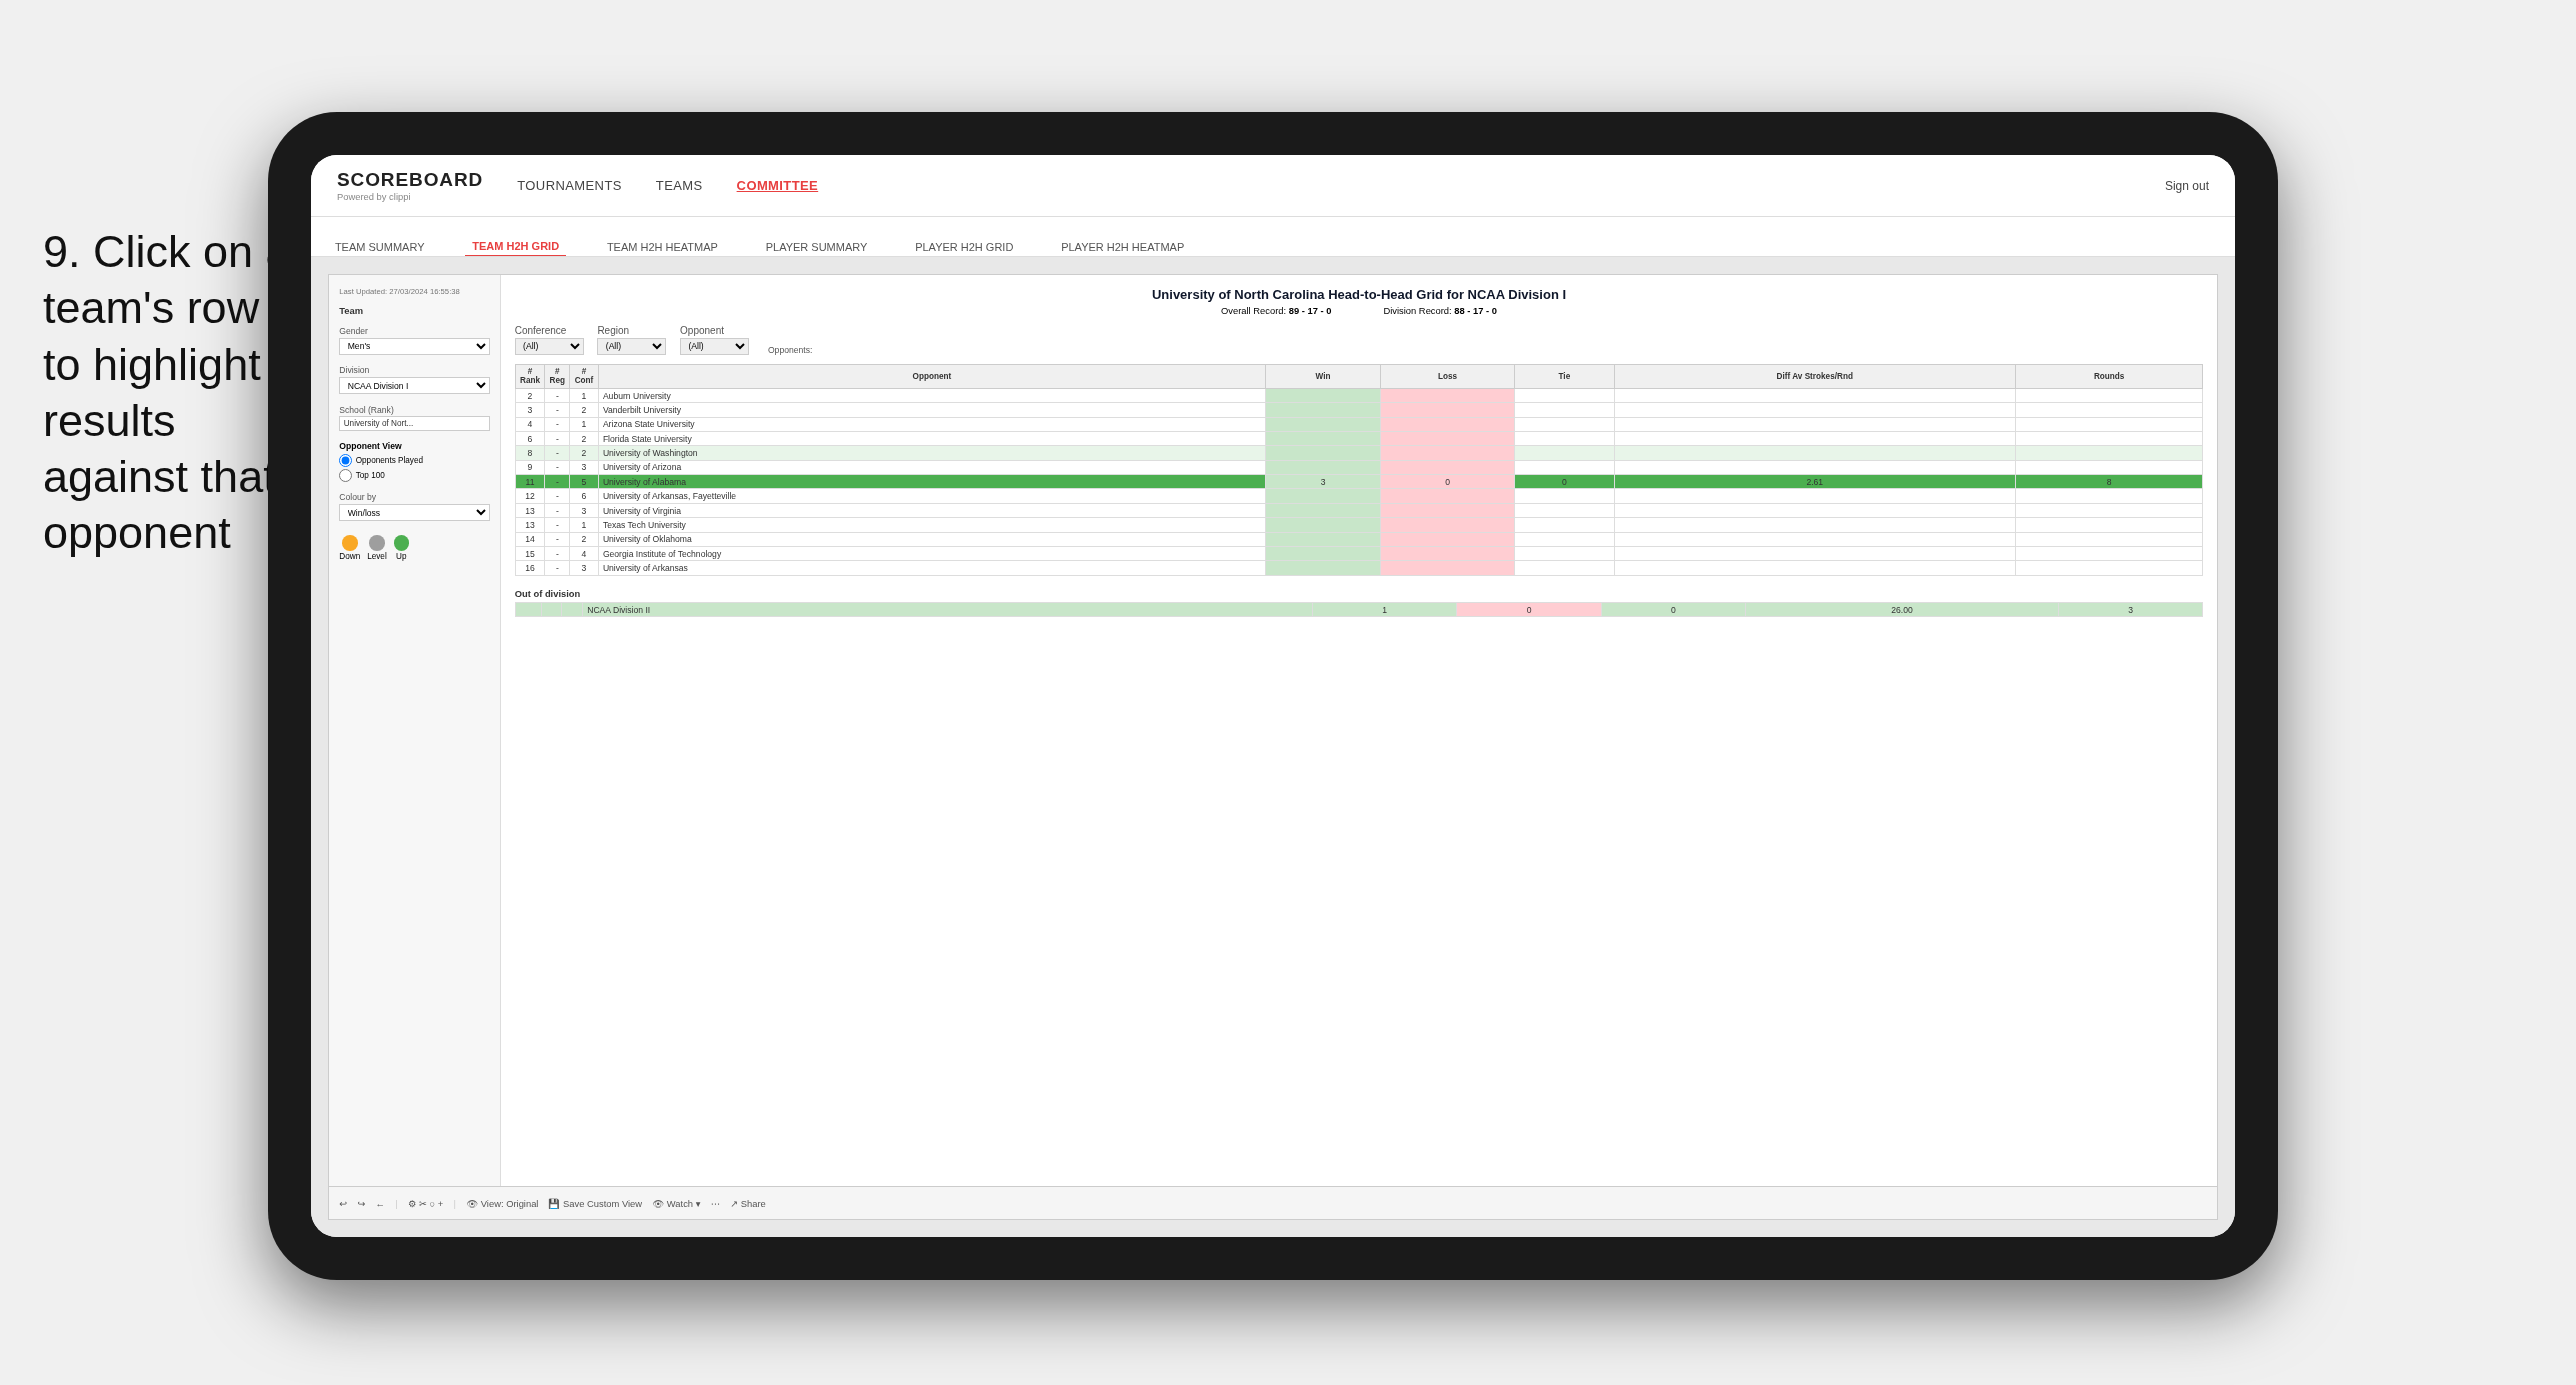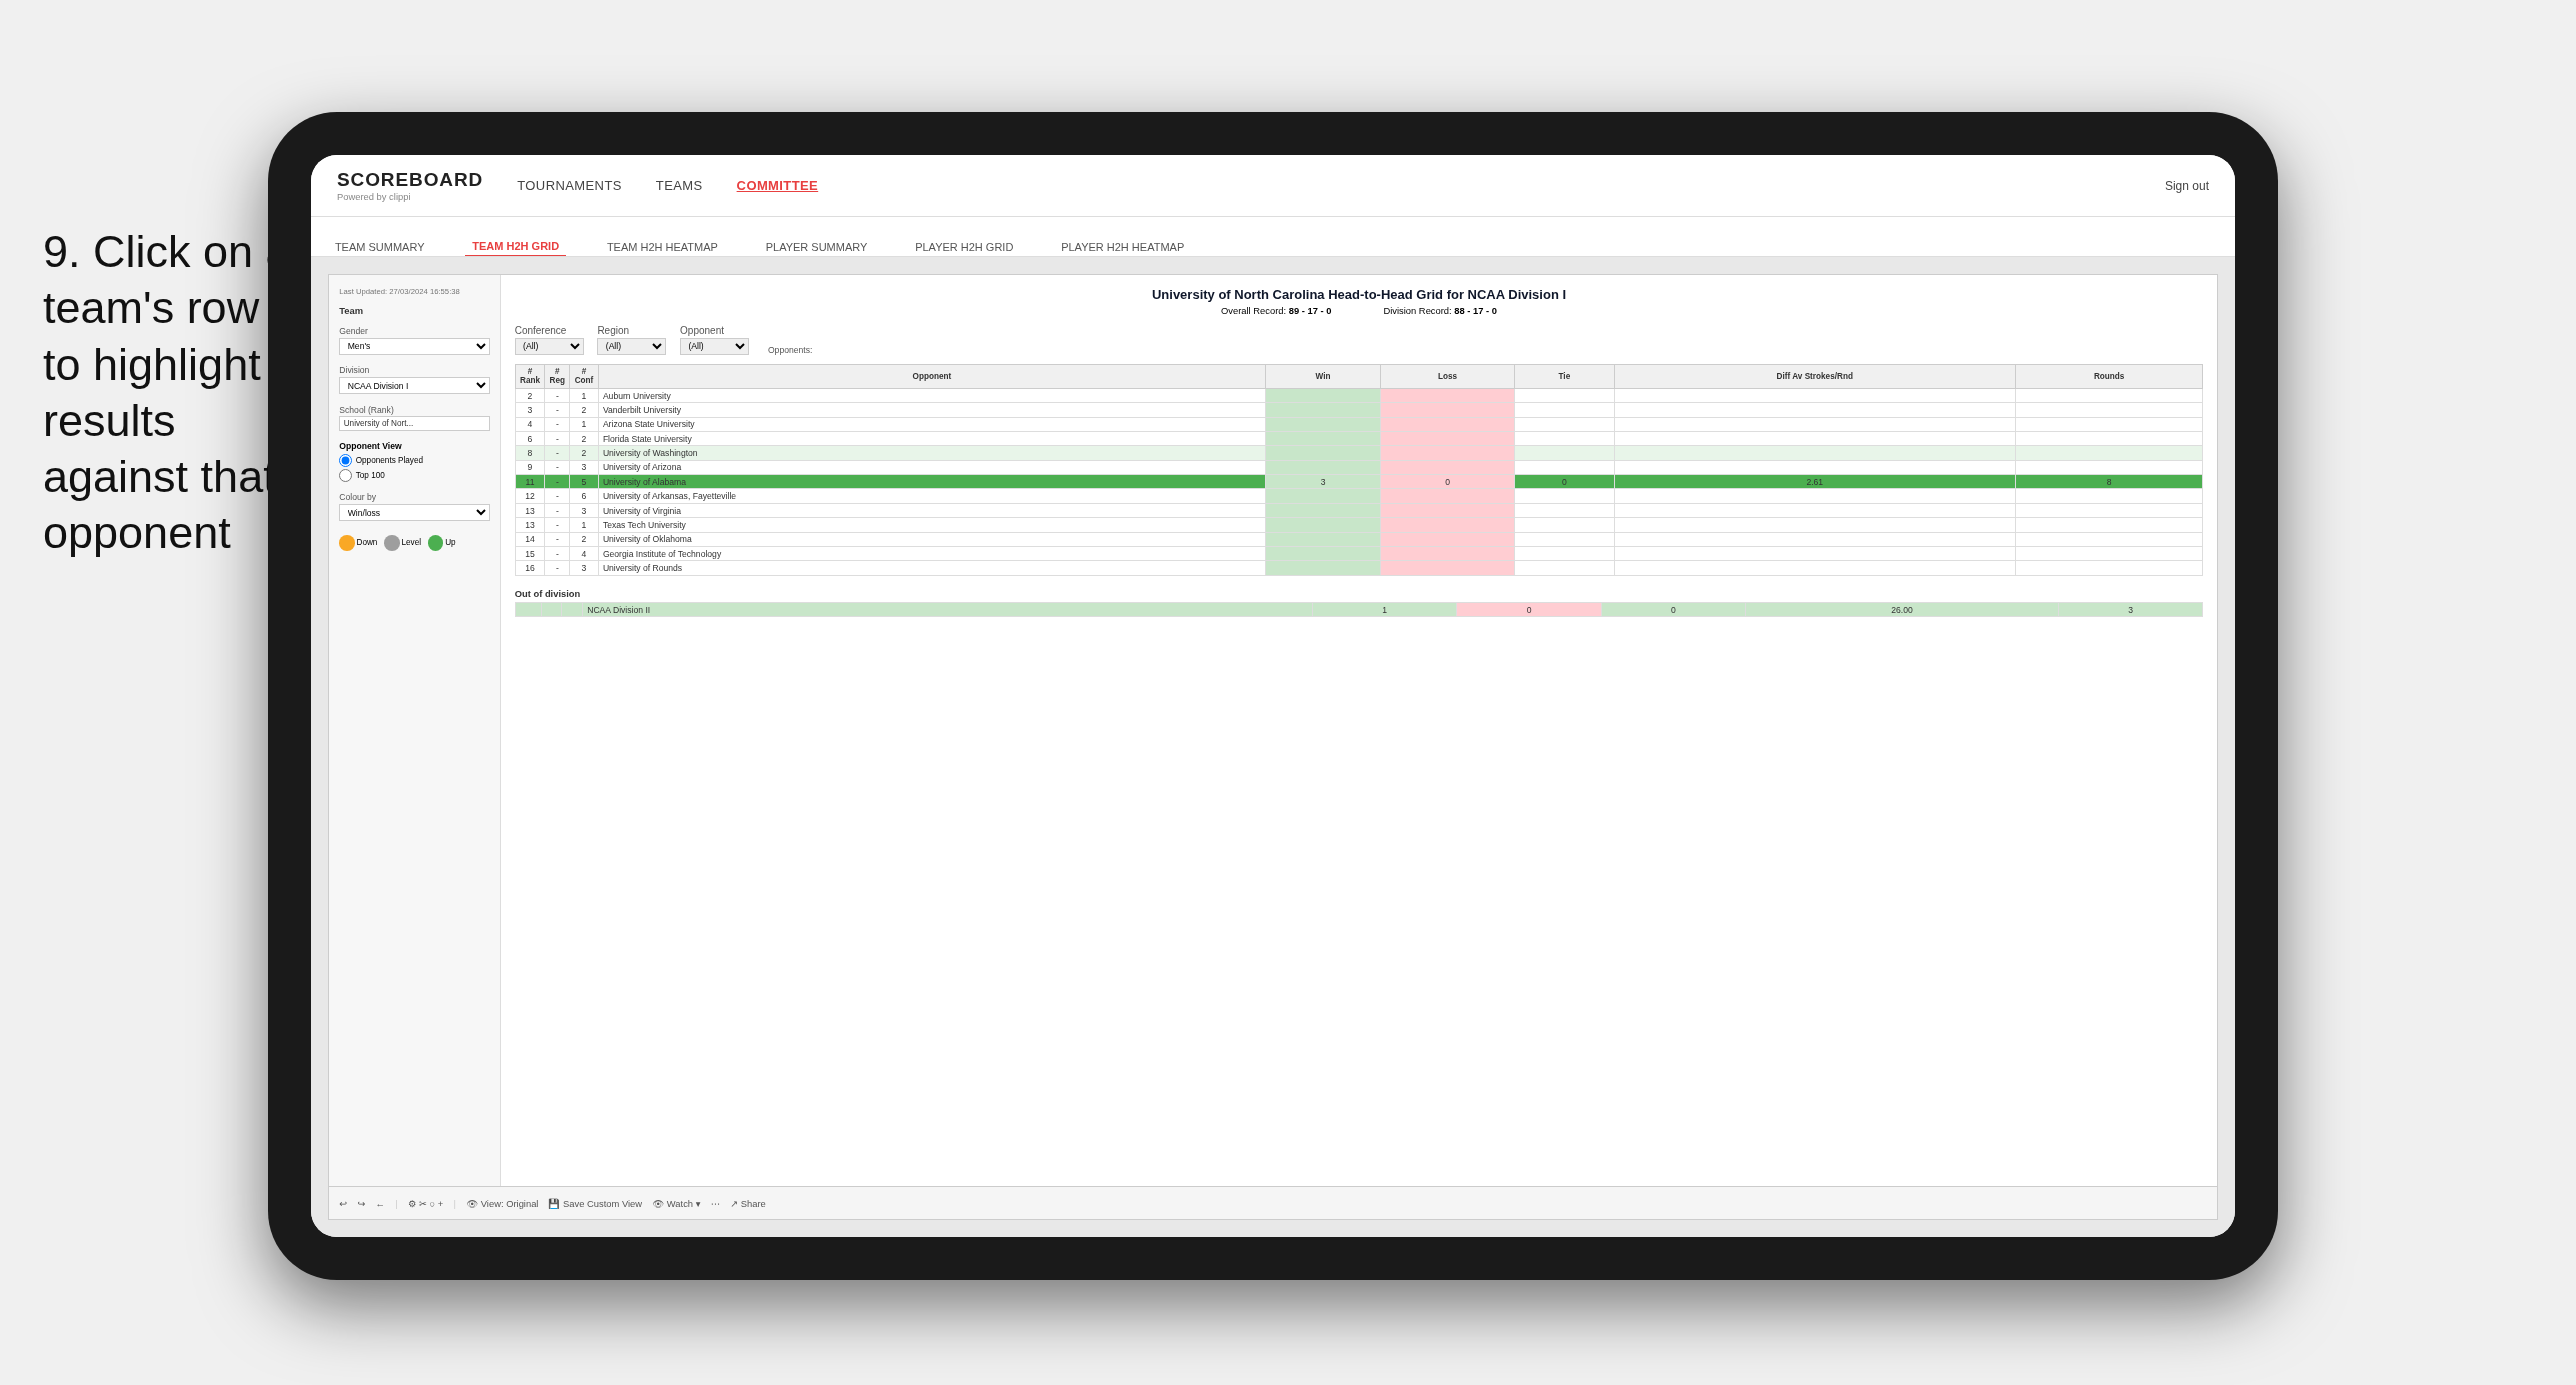--- a/index.html
+++ b/index.html
@@ -229,21 +229,21 @@
     .legend {
       display: flex;
       gap: 6.9px;
       margin-top: 13.7px;
       align-items: center;
       font-size: 8.2px;
     }
 
     .legend-item {
       display: flex;
-      flex-direction: row;
+      flex-direction: column;
       align-items: center;
       gap: 1.7px;
     }
 
     .legend-dot {
       width: 15.5px;
       height: 15.5px;
       border-radius: 50%;
     }
 
@@ -642,21 +642,21 @@
                     <td class="cell-win"></td>
                     <td class="cell-loss"></td>
                     <td class="cell-tie"></td>
                     <td class="cell-diff"></td>
                     <td class="cell-rounds"></td>
                   </tr>
                   <tr style="background: rgb(255, 255, 255); color: rgb(51, 51, 51); cursor: pointer;">
                     <td class="cell-rank">16</td>
                     <td class="cell-num">-</td>
                     <td class="cell-num">3</td>
-                    <td class="">University of Rounds</td>
+                    <td class="">University of Arkansas</td>
                     <td class="cell-win"></td>
                     <td class="cell-loss"></td>
                     <td class="cell-tie"></td>
                     <td class="cell-diff"></td>
                     <td class="cell-rounds"></td>
                   </tr>
                 </tbody>
             </table>
 
             <div class="out-of-division">

